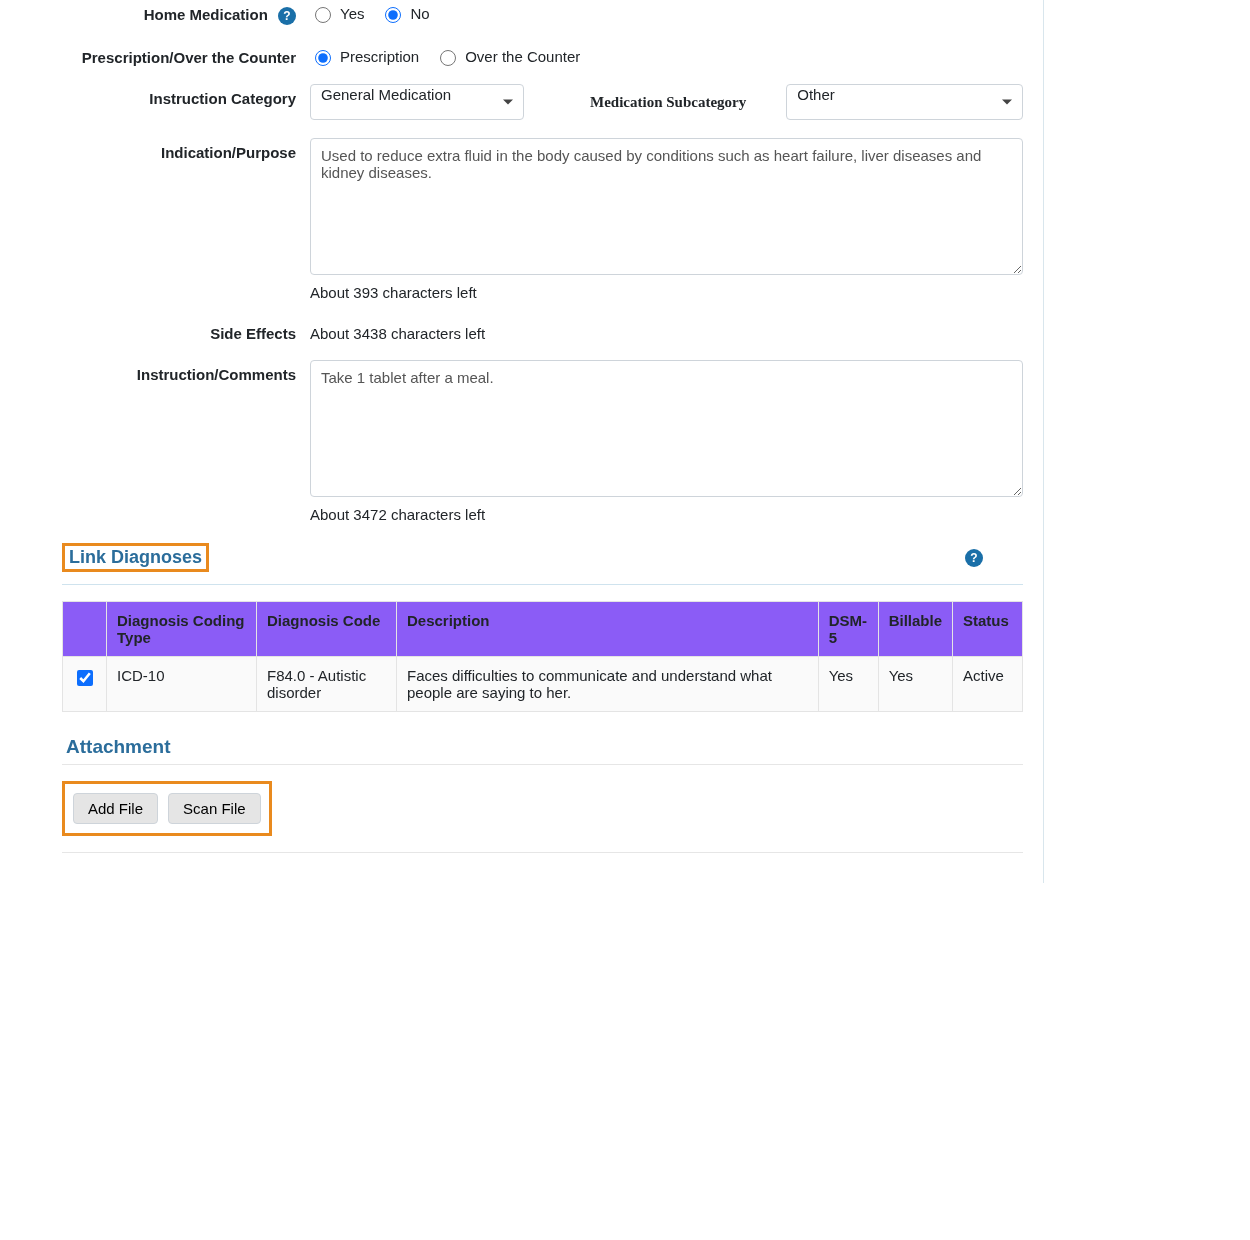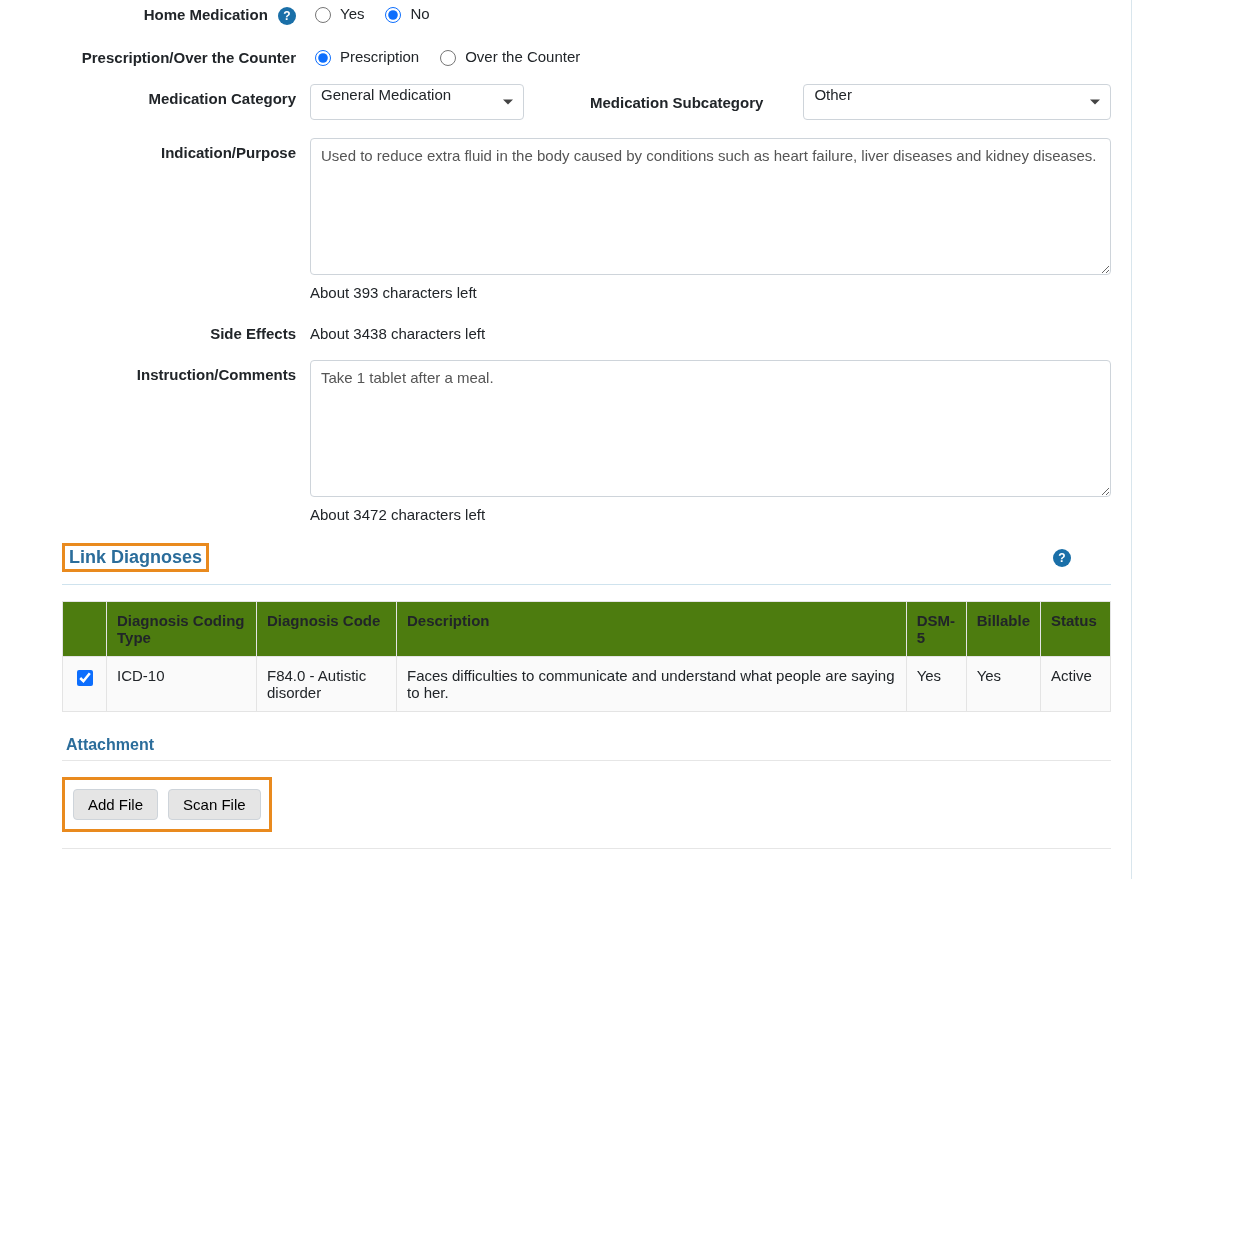--- a/index.html
+++ b/index.html
@@ -7,21 +7,21 @@
     margin: 0;
     padding: 0;
     font-family: -apple-system, BlinkMacSystemFont, "Segoe UI", Arial, sans-serif;
     font-size: 15px;
     color: #212529;
     background: #fff;
     width: 1250px;
   }
   .page {
     position: relative;
-    width: 1132px;
+    width: 1044px;
     margin-left: 0;
     padding: 0 0 30px 0;
     border-right: 1px solid #d9e6ed;
   }
   .form-row {
     display: flex;
     margin-bottom: 18px;
     padding-left: 60px;
     padding-right: 20px;
   }
@@ -95,20 +95,21 @@
     border-left: 5px solid transparent;
     border-right: 5px solid transparent;
     border-top: 5px solid #444;
   }
   .sub-label {
     font-weight: 700;
     font-size: 15px;
     white-space: nowrap;
     margin-left: 46px;
     margin-right: 20px;
+    font-family: Liberation Serif, serif;
   }
   textarea.txt {
     width: 100%;
     border: 1px solid #ced4da;
     border-radius: 4px;
     padding: 8px 10px;
     font-family: inherit;
     font-size: 15px;
     resize: both;
     color: #555;
@@ -147,33 +148,33 @@
     width: calc(100% - 82px);
     font-size: 15px;
   }
   .tbl th, .tbl td {
     border: 1px solid #e4e4e4;
     padding: 10px 10px;
     text-align: left;
     vertical-align: top;
   }
   .tbl th {
-    background: #4d7c0f;
+    background: #8b5cf6;
     font-weight: 700;
   }
   .tbl td {
     background: #fafafa;
   }
   .chk {
     width: 16px; height: 16px;
     accent-color: #0d6efd;
   }
   .attach-title {
     margin: 24px 20px 6px 66px;
-    font-size: 16px;
+    font-size: 19px;
     font-weight: 700;
     color: #2b6d9b;
   }
   .attach-divider {
     height: 1px;
     background: #e6e6e6;
     margin: 0 20px 16px 62px;
   }
   .btn-row {
     margin: 0 0 6px 62px;
@@ -233,21 +234,21 @@
         <label class="radio-item">
           <input type="radio" name="po" style="">
           <span>Over the Counter</span>
         </label>
       </div>
     </div>
   </div>
 
   
   <div class="form-row">
-    <div class="label-col">Medication Category</div>
+    <div class="label-col">Instruction Category</div>
     <div class="field-col">
       <div class="two-col">
         <div class="dropdown" style="width:214px;min-width:214px">
           <span>General Medication</span>
           <span class="caret"></span>
         </div>
         <span class="sub-label">Medication Subcategory</span>
         <div class="dropdown" style="flex:1">
           <span>Other</span>
           <span class="caret"></span>

